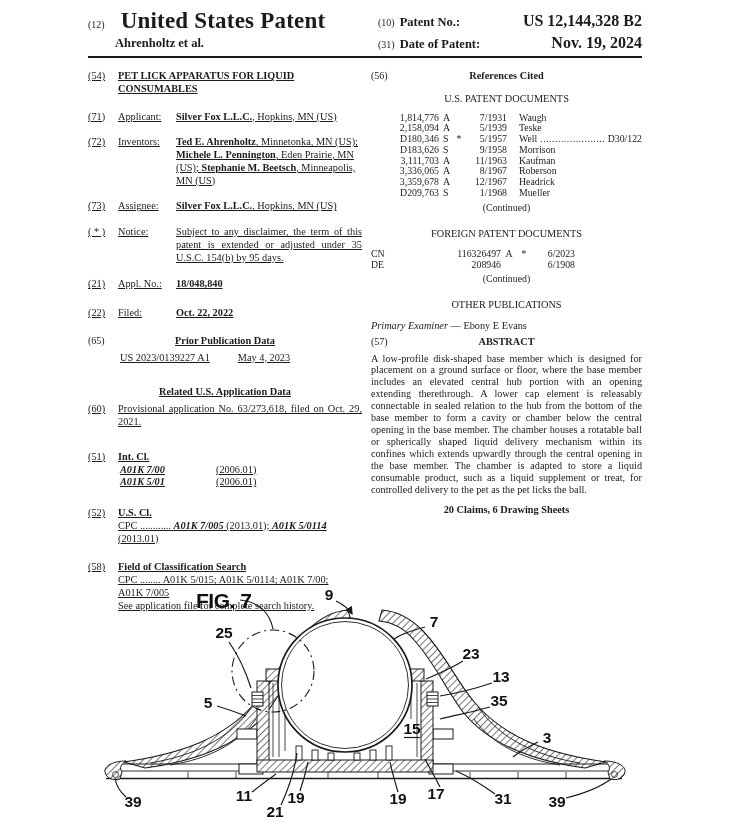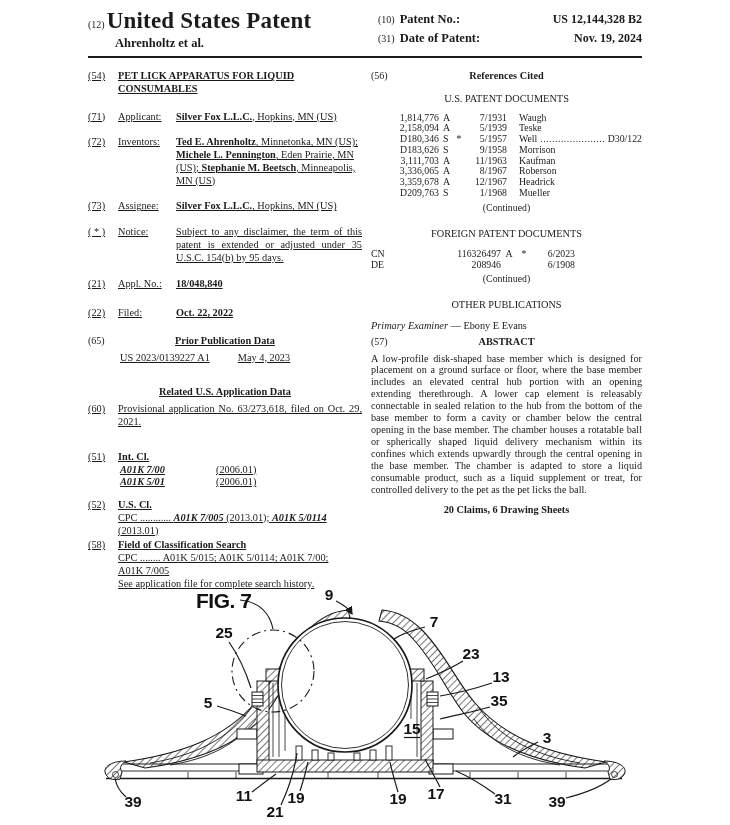--- a/index.html
+++ b/index.html
@@ -8,27 +8,27 @@
     background:#ffffff;
     font-family:"Liberation Serif", serif;
     color:#1b1b1b;
     position:relative;
     overflow:hidden;
   }
   .tagnum { font-size:10px; }
   
   .header { position:absolute; left:88px; top:8px; width:554px; display:flex; justify-content:space-between; }
   .h-left { width:272px; }
-  .h-title-row { display:flex; align-items:baseline; gap:2px; }
+  .h-title-row { display:flex; align-items:baseline; gap:16px; }
   .h-title { font-size:23px; font-weight:bold; letter-spacing:.2px; }
   .h-inventor { font-size:12.5px; font-weight:bold; margin-left:27px; margin-top:2px; }
   .h-right { width:264px; padding-top:4px; }
   .h-row { display:flex; align-items:baseline; gap:5px; margin-bottom:4px; }
   .h-label { font-size:12.5px; font-weight:bold; }
-  .h-value { font-size:12px; font-weight:bold; flex:1; text-align:right; white-space:nowrap; }
+  .h-value { font-size:16px; font-weight:bold; flex:1; text-align:right; white-space:nowrap; }
   .rule { position:absolute; left:88px; top:56px; width:554px; height:2px; background:#1b1b1b; }
   
   .col { position:absolute; top:70px; font-size:10.3px; line-height:1.24; }
   .col-left  { left:88px;  width:274px;text-decoration:underline; }
   .col-right { left:371px; width:271px; }
   .sec { display:flex; margin-bottom:13px; }
   .sec .tag { flex:0 0 30px; }
   .sec .content { flex:1; }
   .lblrow { display:flex; }
   .lblrow .lbl { flex:0 0 58px; }
@@ -162,36 +162,36 @@
   </div>
 
   <div class="gap22">
     <div class="ctr bold" style="margin-bottom:4px;">Related U.S. Application Data</div>
     <div class="sec" style="margin-bottom:0;">
       <span class="tag">(60)</span>
       <span class="content just">Provisional application No. 63/273,618, filed on Oct. 29, 2021.</span>
     </div>
   </div>
 
-  <div class="sec" style="margin-bottom:10px;justify-content:flex-end;">
+  <div class="sec" style="margin-bottom:18px;justify-content:flex-end;">
     <span class="tag">(51)</span>
     <span class="content">
       <div class="bold">Int. Cl.</div>
       <div class="iclrow">
         <span class="icl-code">A01K 7/00</span>
         <span>(2006.01)</span>
       </div>
       <div class="iclrow">
         <span class="icl-code">A01K 5/01</span>
         <span>(2006.01)</span>
       </div>
     </span>
   </div>
 
-  <div class="sec" style="margin-bottom:2px;">
+  <div class="sec" style="margin-bottom:16px;">
     <span class="tag">(52)</span>
     <span class="content">
       <div class="bold">U.S. Cl.</div>
       <div><span>CPC ............ </span><span style="font-weight: bold; font-style: italic;">A01K 7/005</span><span> (2013.01); </span><span style="font-weight: bold; font-style: italic;">A01K 5/0114</span></div>
       <div class="rt">(2013.01)</div>
     </span>
   </div>
 
   <div class="sec">
     <span class="tag">(58)</span>

